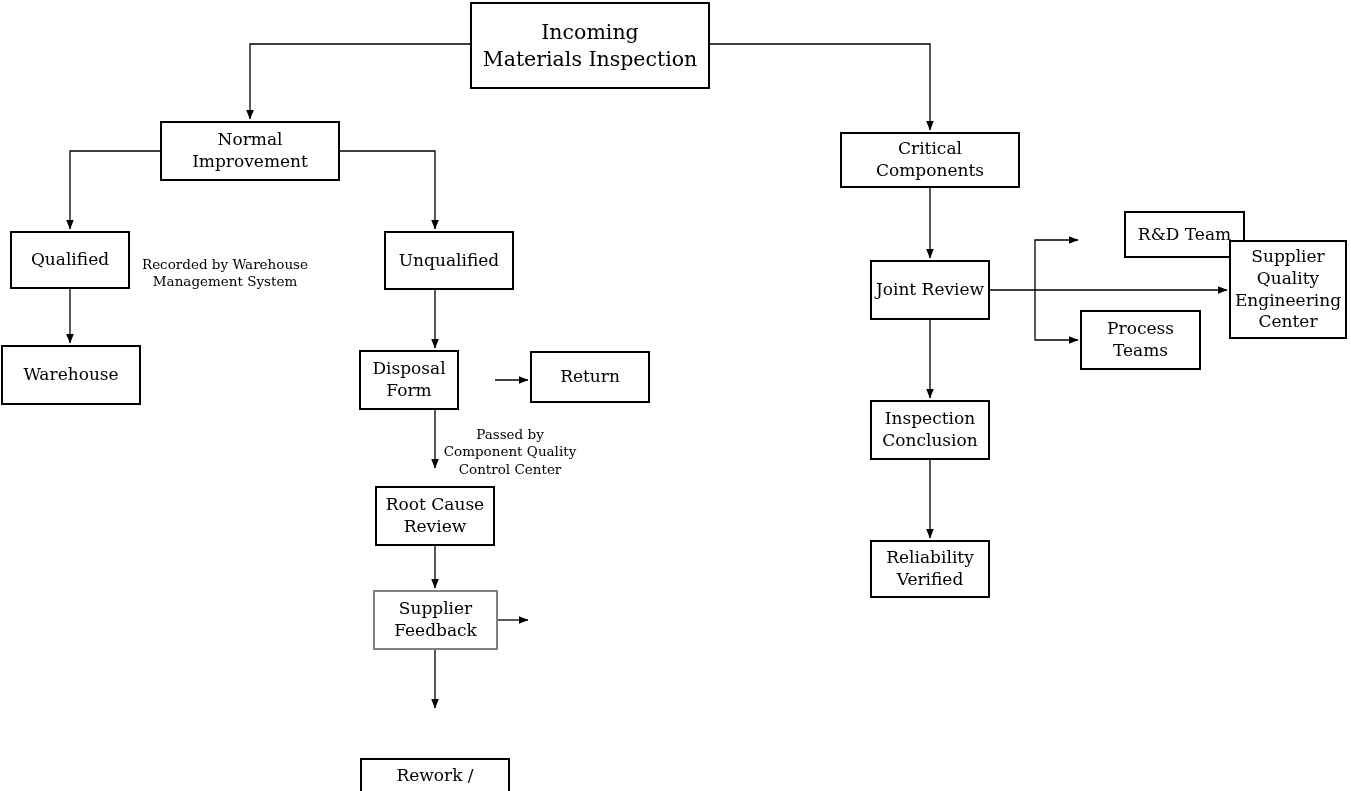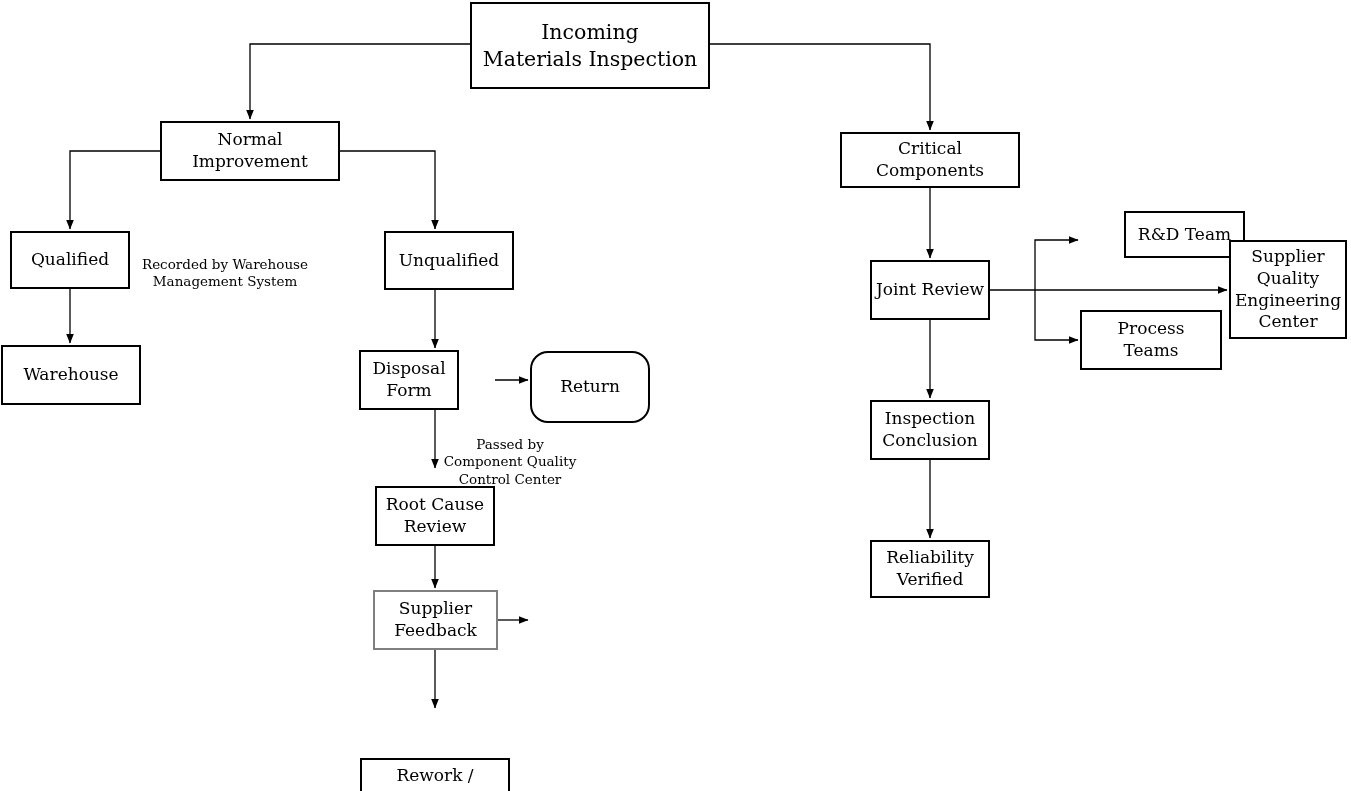--- a/index.html
+++ b/index.html
@@ -88,51 +88,51 @@
 
   <div class="node" style="left:10px; top:231px; width:120px; height:58px;">Qualified</div>
 
   <div class="node" style="left:360px; top:231px; width:130px; height:59px;margin-left:24px;">Unqualified</div>
 
   <div class="node" style="left:1px; top:345px; width:140px; height:60px;">Warehouse</div>
 
   <div class="node" style="left:359px; top:350px; width:100px; height:60px;">Disposal
 Form</div>
 
-  <div class="node" style="left:530px; top:351px; width:120px; height:72px;border-radius:18px;">Return</div>
+  <div class="node" style="left:530px; top:351px; width:120px; height:52px;">Return</div>
 
   <div class="node" style="left:375px; top:486px; width:120px; height:60px;">Root Cause
 Review</div>
 
   <div class="node gray-border" style="left:373px; top:590px; width:125px; height:60px;">Supplier
 Feedback</div>
 
 
   <div class="node" style="left:360px; top:710px; width:150px; height:79px;margin-top:48px;">Rework /
 Containment /
 Improvement</div>
 
   <div class="node" style="left:870px; top:260px; width:120px; height:60px;">Joint Review</div>
 
   <div class="node" style="left:1124px; top:211px; width:121px; height:47px;">R&amp;D Team</div>
 
-  <div class="node" style="left:1080px; top:310px; width:142px; height:60px;">Process
+  <div class="node" style="left:1080px; top:310px; width:121px; height:60px;">Process
 Teams</div>
 
   <div class="node" style="left:1229px; top:240px; width:118px; height:99px;">Supplier
 Quality
 Engineering
 Center</div>
 
   <div class="node" style="left:870px; top:400px; width:120px; height:60px;">Inspection
 Conclusion</div>
 
   <div class="node" style="left:870px; top:540px; width:120px; height:58px;">Reliability
 Verified</div>
 
   <div class="annotation" style="left:135px; top:244px; width:180px;">Recorded by Warehouse
 Management System</div>
 
-  <div class="annotation" style="left:430px; top:424px; width:160px;">Passed by
+  <div class="annotation" style="left:430px; top:414px; width:160px;">Passed by
 Component Quality
 Control Center</div>
 
 </div>
 
 </body></html>

